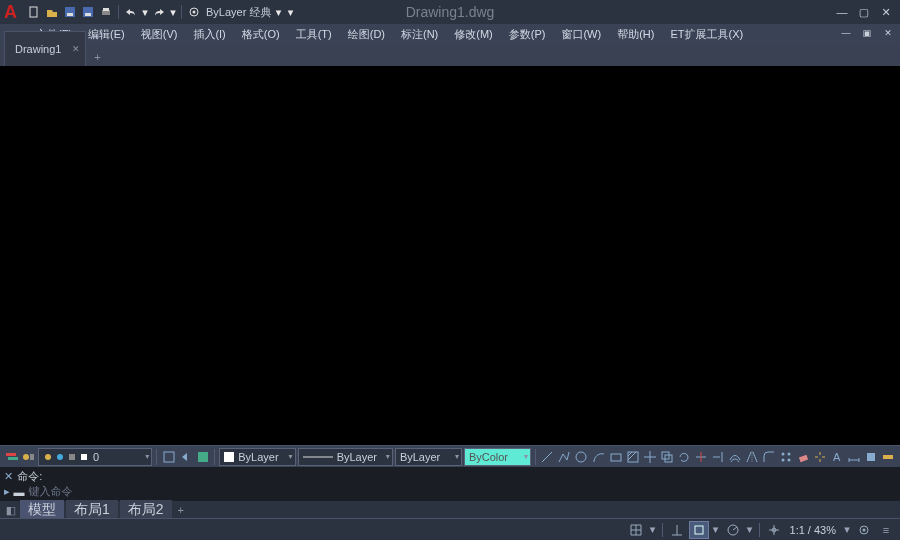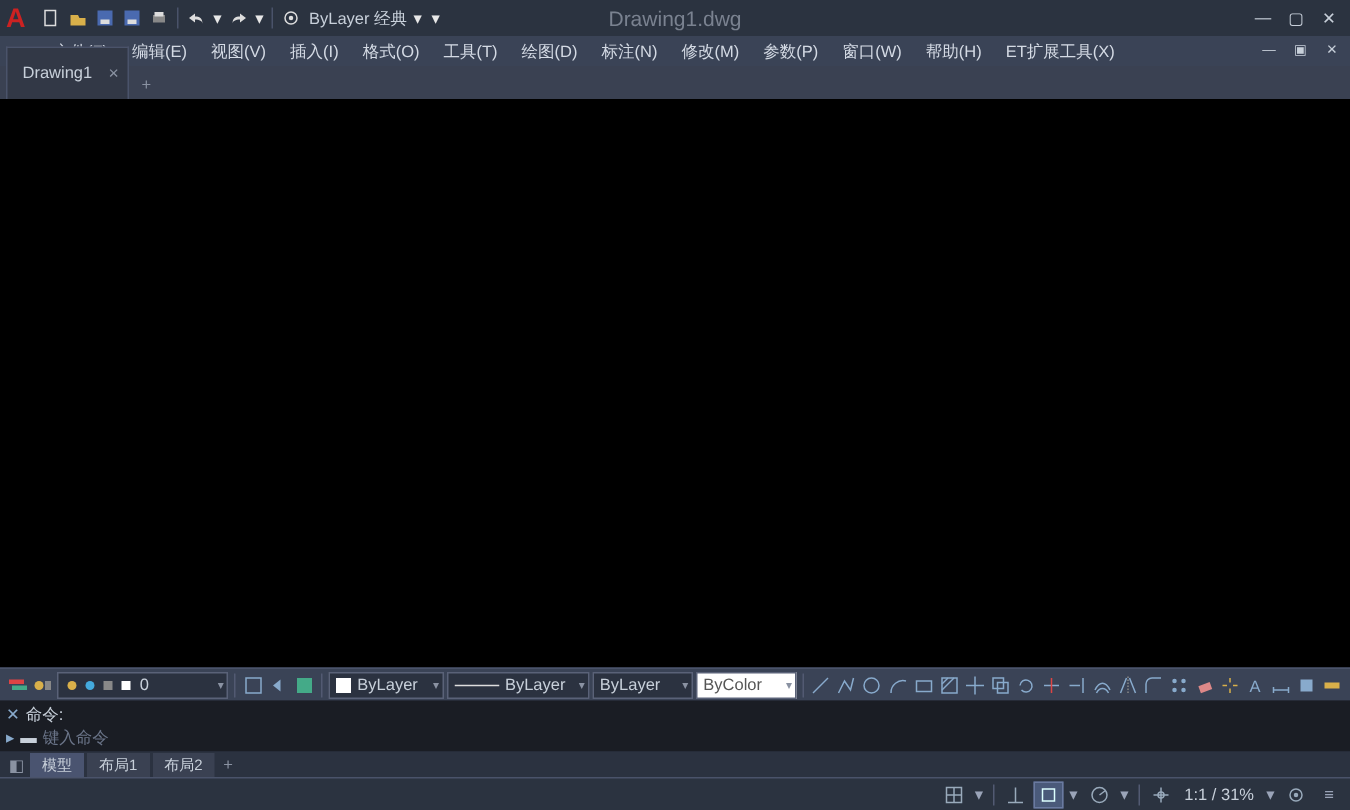--- a/index.html
+++ b/index.html
@@ -23,21 +23,21 @@
 .props-bar{height:22px;background:#3a4356;display:flex;align-items:center;padding:0 4px;gap:2px;border-top:1px solid #4a536a}
 .pb-btn{width:16px;height:16px;display:flex;align-items:center;justify-content:center;cursor:pointer}
 .pb-combo{height:18px;background:#2b3240;border:1px solid #5a6278;display:flex;align-items:center;padding:0 14px 0 4px;color:#c8d0da;cursor:pointer;position:relative}
 .pb-combo::after{content:"▾";position:absolute;right:2px;font-size:8px;color:#8a92a2}
 .pb-sep{width:1px;height:16px;background:#525a72;margin:0 2px}
 .pb-tool{width:16px;height:16px;cursor:pointer;display:flex;align-items:center;justify-content:center}
 .cmdline{height:34px;background:#1a1d24;display:flex;flex-direction:column;padding:2px 4px;color:#c8d0da;font-family:Consolas,monospace;font-size:10px}
 .cmd-row{display:flex;align-items:center;height:15px;gap:4px}
 .cmd-prompt{color:#c8d0da}
 .layout-tabs{height:18px;background:#2b3240;display:flex;align-items:center;padding:0 4px;gap:2px}
-.layout-tab{padding:1px 8px;background:#3a4152;color:#c8d0da;cursor:pointer;font-size:10px}
+.layout-tab{padding:1px 8px;background:#3a4152;color:#c8d0da;cursor:pointer;font-size:14px}
 .layout-tab.active{background:#4a5470}
 .layout-tab-btn{width:14px;height:14px;display:flex;align-items:center;justify-content:center;color:#8a92a2;cursor:pointer}
 .statusbar{height:22px;background:#2b3340;display:flex;align-items:center;padding:0 4px;border-top:1px solid #4a536a;position:absolute;bottom:0;width:100%}
 .sb-right{margin-left:auto;display:flex;align-items:center;gap:2px}
 .sb-btn{width:20px;height:18px;display:flex;align-items:center;justify-content:center;color:#9aa4b8;cursor:pointer;border:1px solid transparent}
 .sb-btn.active{background:#4a5a7a;border:1px solid #6a7aa0;color:#d4e0f0}
 .sb-sep{width:1px;height:14px;background:#525a72;margin:0 2px}
 .sb-zoom{color:#c8d0da;padding:0 4px}
 svg{display:block}
 </style>
@@ -191,21 +191,21 @@
   </div>
   <div class="pb-combo" style="width:100px">
     <svg width="30" height="4" style="margin-right:4px">
         <line x1="0" y1="2" x2="30" y2="2" stroke="#ddd"></line>
       </svg>
     <span>ByLayer</span>
   </div>
   <div class="pb-combo" style="width:70px">
     <span>ByLayer</span>
   </div>
-  <div class="pb-combo" style="width:70px;background:#ffffff;color:#555">
+  <div class="pb-combo" style="width:70px;background:#5eead4;color:#555">
     <span>ByColor</span>
   </div>
   <div class="pb-sep"></div>
   <div class="pb-tool">
       <svg width="14" height="14">
         <line x1="2" y1="12" x2="12" y2="2" stroke="#8ac"></line>
       </svg>
     </div>
   <div class="pb-tool">
       <svg width="14" height="14">
@@ -369,21 +369,21 @@
         </svg>
       </div>
     <div class="sb-btn" style="width:10px">▾</div>
     <div class="sb-sep"></div>
     <div class="sb-btn">
         <svg width="14" height="14">
           <path d="M7 2v10M2 7h10" stroke="#9ab"></path>
           <circle cx="7" cy="7" r="2" fill="none" stroke="#9ab"></circle>
         </svg>
       </div>
-    <div class="sb-zoom">1:1 / 31%</div>
+    <div class="sb-zoom">1:1 / 43%</div>
     <div class="sb-btn" style="width:10px">▾</div>
     <div class="sb-btn">
         <svg width="14" height="14">
           <circle cx="7" cy="7" r="4" fill="none" stroke="#9ab"></circle>
           <circle cx="7" cy="7" r="1.5" fill="#9ab"></circle>
         </svg>
       </div>
     <div class="sb-btn">≡</div>
   </div>
 </div>

